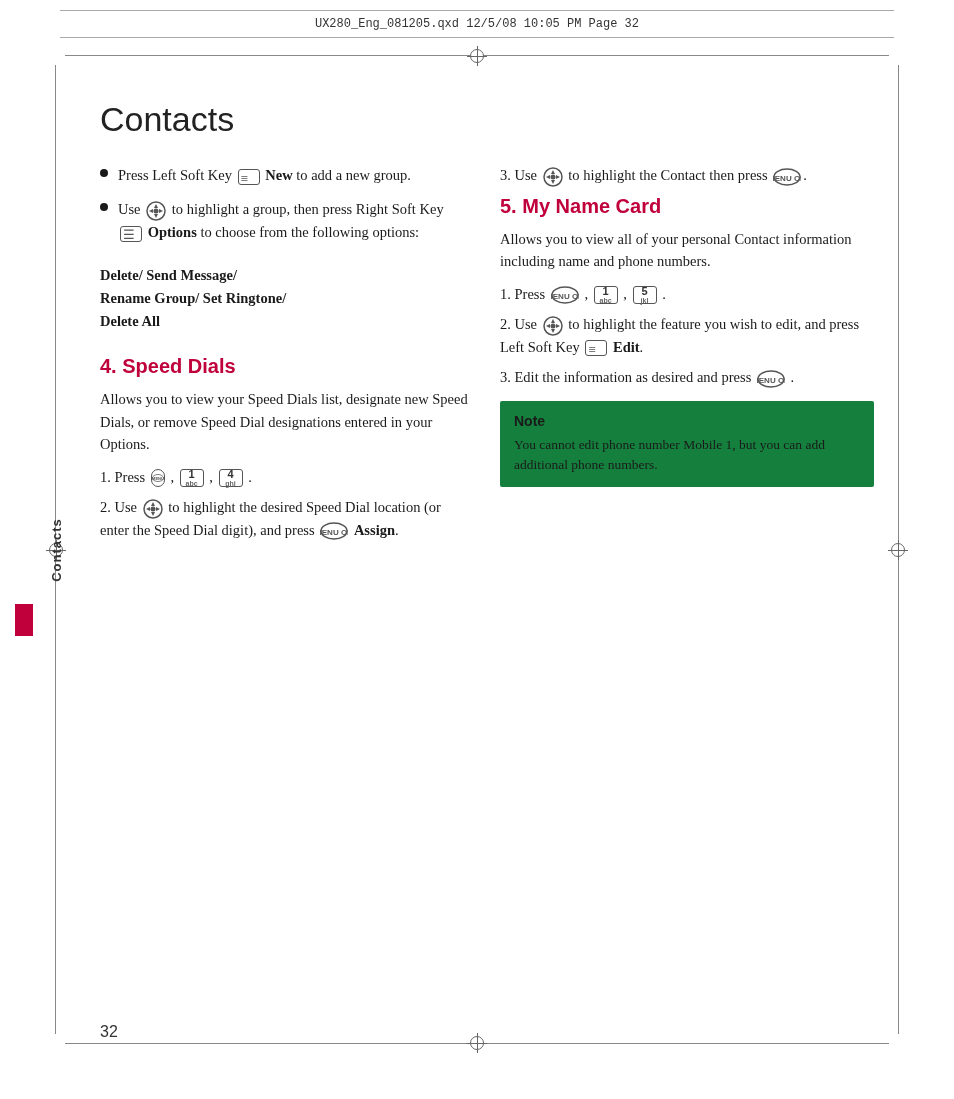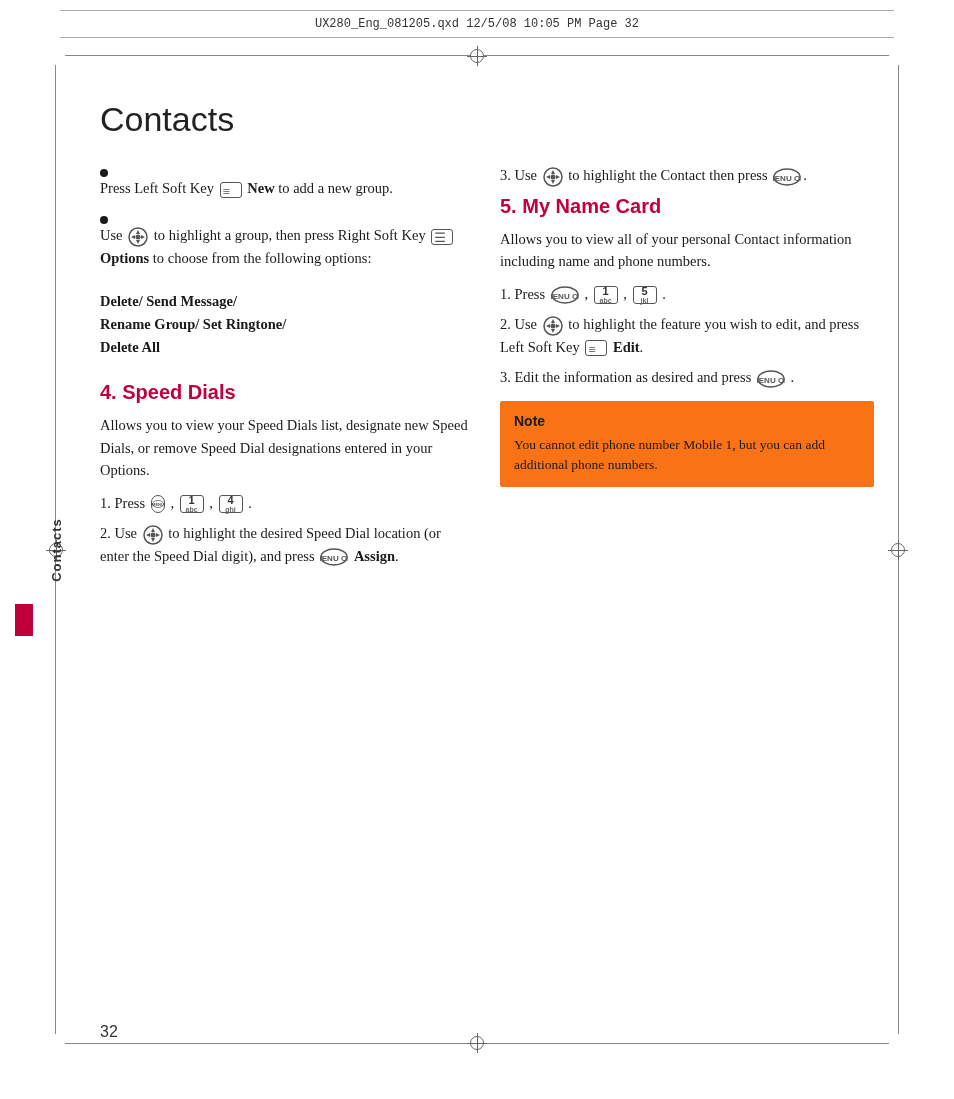--- a/index.html
+++ b/index.html
@@ -194,21 +194,20 @@
       padding: 0;
       margin-bottom: 20px;
     }
 
     .bullet-list li {
       display: flex;
       align-items: flex-start;
       margin-bottom: 12px;
       font-size: 14.5px;
       line-height: 1.55;
-      flex-direction: column;
     }
 
     .bullet-dot {
       display: inline-block;
       width: 8px;
       height: 8px;
       background: #1a1a1a;
       border-radius: 50%;
       margin-top: 5px;
       margin-right: 10px;
@@ -290,21 +289,21 @@
       font-size: 11px;
       font-weight: bold;
     }
     .key-icon .key-alpha {
       font-size: 7px;
       color: #666;
     }
 
     
     .note-box {
-      background: #f97316;
+      background: #15803d;
       border: none;
       padding: 12px 14px;
       margin-top: 12px;
       border-radius: 2px;
     }
 
     .note-title {
       font-family: Arial, sans-serif;
       font-size: 14px;
       font-weight: bold;

